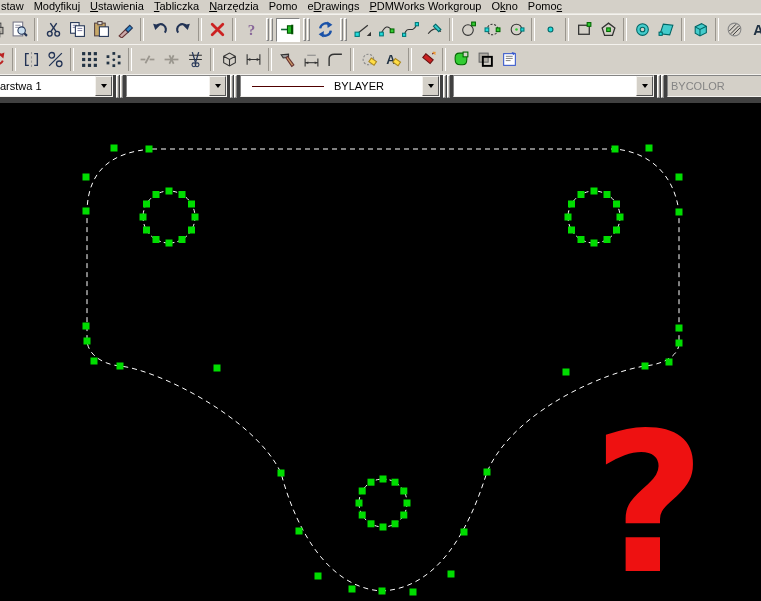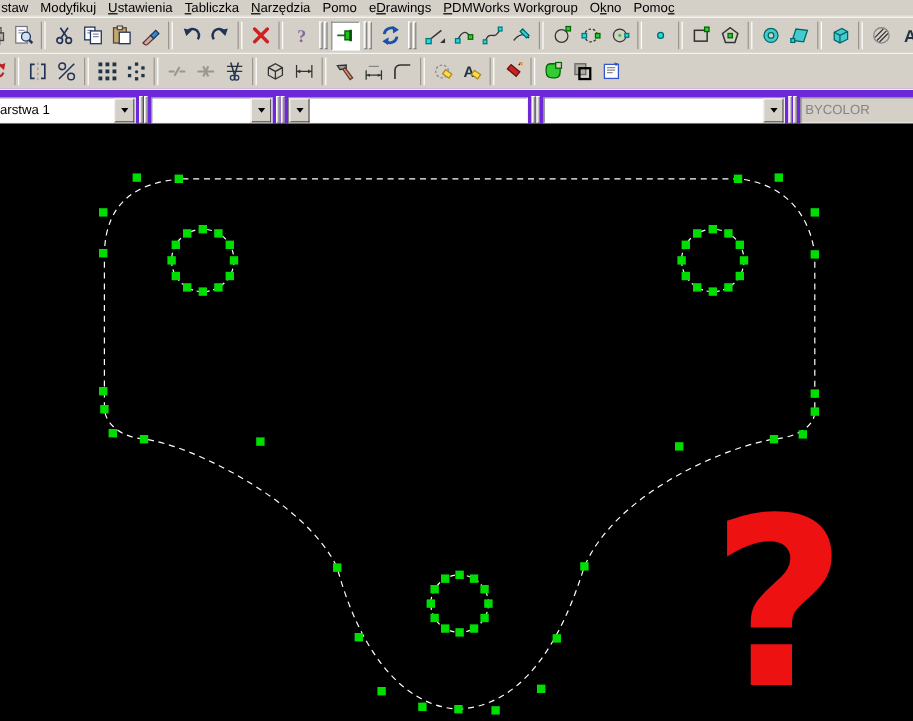--- a/index.html
+++ b/index.html
@@ -1,39 +1,39 @@
 <!DOCTYPE html>
 <html><head>
 <meta charset="utf-8">
 <style>
   html,body{margin:0;padding:0;}
   body{width:761px;height:601px;overflow:hidden;background:#d4d0c8;
        font-family:"Liberation Sans",sans-serif;}
   .window{width:761px;height:601px;overflow:hidden;position:relative;}
   
-  .menubar{height:14px;display:flex;align-items:center;background:#d4d0c8;
+  .menubar{height:14px;display:flex;background:#d4d0c8;
            font-size:11px;color:#000;border-bottom:1px solid #e8e6e0;box-sizing:border-box;}
   .menu-item{padding:0 5px;white-space:nowrap;cursor:default;}
   .menu-item:first-child{padding-left:1px;}
   
   .toolbar{height:30px;display:flex;align-items:center;background:#d4d0c8;
            border-top:1px solid #f4f2ee;box-sizing:border-box;overflow:hidden;}
   .tbtn{width:24px;height:24px;box-sizing:border-box;flex:0 0 auto;display:flex;
         align-items:center;justify-content:center;border:1px solid transparent;padding:0;background:transparent;}
   .tbtn svg{width:17px;height:17px;display:block;}
   .tbtn.pressed{background:#ffffff;border-color:#848484 #ffffff #ffffff #848484;}
   .tbtn.partial1{margin-left:-17px;}
   .tbtn.partial2{margin-left:-15px;}
   .tsep{width:2px;height:23px;margin:0 3px;flex:0 0 auto;
         border-left:1px solid #9a968e;border-right:1px solid #ffffff;}
   .tgrip{height:23px;margin:0 3px;display:flex;gap:1px;flex:0 0 auto;}
   .tgrip i{display:block;width:3px;height:23px;background:#d4d0c8;box-sizing:border-box;
            border:1px solid;border-color:#ffffff #848484 #848484 #ffffff;}
   
-  .combobar{height:29px;display:flex;align-items:flex-end;background:#6d28d9;
+  .combobar{height:29px;display:flex;align-items:flex-start;background:#404040;
             border-top:1px solid #f4f2ee;box-sizing:border-box;overflow:hidden;}
   .combo{display:flex;align-items:stretch;height:22px;box-sizing:border-box;background:#fff;
          border:1px solid;border-color:#848484 #f4f2ee #f4f2ee #848484;flex:0 0 auto;}
   .combo:first-child{margin-left:-4px;}
   .combo .field{flex:1;display:flex;align-items:center;font-size:11px;color:#000;
                 padding:0 3px;overflow:hidden;white-space:nowrap;}
   .combo .drop{width:17px;background:#d4d0c8;box-sizing:border-box;flex:0 0 auto;
                border:1px solid;border-color:#f4f2ee #565656 #565656 #f4f2ee;
                display:flex;align-items:center;justify-content:center;}
   .arrow-down{width:0;height:0;border-left:3px solid transparent;border-right:3px solid transparent;
@@ -526,20 +526,24 @@
         <span class="field"></span>
         <span class="drop">
           <i class="arrow-down"></i>
         </span>
       </div>
       <span class="tgrip">
         <i></i>
         <i></i>
       </span>
       <div class="combo" style="width: 200px;">
+        <span class="field">
+          <span class="lt-line" style="border-top-color: rgb(80, 0, 0);"></span>
+          <span>BYLAYER</span>
+        </span>
         <span class="drop">
           <i class="arrow-down"></i>
         </span>
       </div>
       <span class="tgrip">
         <i></i>
         <i></i>
       </span>
       <div class="combo" style="width: 201px;">
         <span class="field"></span>

